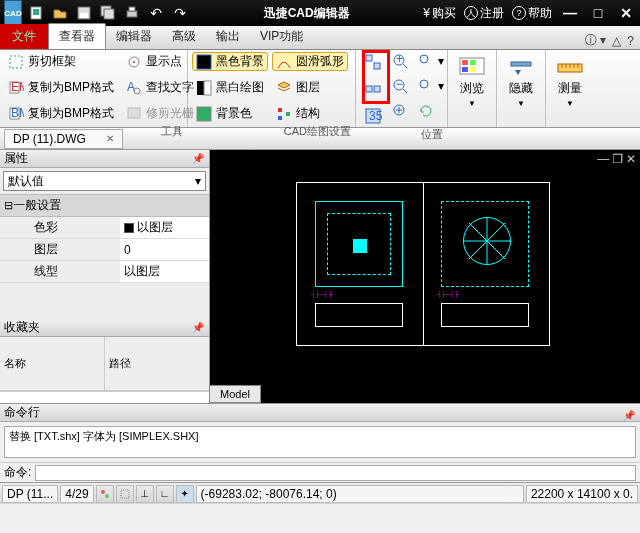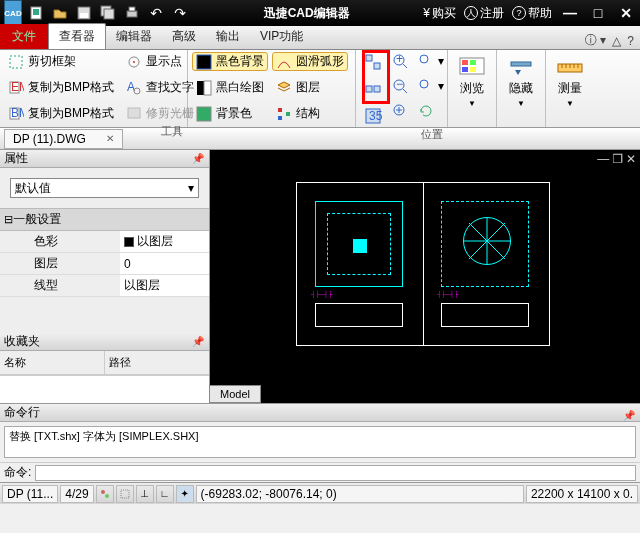--- a/index.html
+++ b/index.html
@@ -30,28 +30,28 @@
 .bigbtn{display:flex;flex-direction:column;align-items:center;justify-content:center;gap:2px;padding:4px 8px;font-size:11px;width:40px}
 .bigbtn .bic{width:28px;height:22px}
 .redbox{position:absolute;border:3px solid #ff0000;pointer-events:none}
 .doctab{height:22px;background:linear-gradient(#fff,#ddd);display:flex;align-items:center;border-bottom:1px solid #999;padding-left:4px}
 .dtab{background:#f8f8f8;border:1px solid #aaa;padding:2px 8px;font-size:11px;display:flex;align-items:center;gap:20px}
 .dtab .x{font-size:10px;color:#666}
 .workspace{display:flex;height:253px}
 .leftpanel{width:210px;background:#eee;display:flex;flex-direction:column;border-right:1px solid #999}
 .panelhdr{height:18px;background:linear-gradient(#f0f0f0,#d5d5d5);border-bottom:1px solid #aaa;display:flex;align-items:center;padding:4px 4px;font-size:11px}
 .panelhdr .pin{margin-left:auto;font-size:10px}
-.dropdown{margin:10px;border:1px solid #888;background:#fff;height:20px;display:flex;align-items:center;padding:0 4px;font-size:11px;justify-content:space-between}
+.dropdown{margin:3px;border:1px solid #888;background:#fff;height:20px;display:flex;align-items:center;padding:0 4px;font-size:11px;justify-content:space-between}
 .section{background:#d8d8d8;padding:2px 4px;font-size:11px;display:flex;align-items:center;border-top:1px solid #bbb;border-bottom:1px solid #bbb}
 .proprow{display:flex;font-size:11px;border-bottom:1px solid #ddd}
 .proprow .k{width:120px;padding:2px 4px 2px 34px}
 .proprow .v{flex:1;padding:2px 4px;background:#fff;display:flex;align-items:center;gap:3px}
 .proprow .sw{width:10px;height:10px;background:#000;border:1px solid #555}
 .colhdr{display:flex;background:#eee;border-bottom:1px solid #ccc}
-.colhdr>div{padding:4px 4px;font-size:11px;flex:1}
+.colhdr>div{padding:19px 4px;font-size:11px;flex:1}
 .colhdr>div:first-child{border-right:1px solid #ccc}
 .canvas{flex:1;background:#000;position:relative}
 .canvas .winbtns{position:absolute;top:2px;right:4px;color:#ccc;font-size:11px;display:flex;gap:3px}
 .drawing{position:absolute;top:32px;left:86px;width:254px;height:164px;border:1px solid #fff}
 .drawing .split{position:absolute;top:0;bottom:0;left:50%;width:1px;background:#fff}
 .cyan-shape{position:absolute;border:1px solid #0ff}
 .modeltab{position:absolute;bottom:0;left:-1px;background:#e8e8e8;border:1px solid #888;padding:2px 10px;font-size:11px}
 .cmdpanel{border-top:1px solid #999}
 .cmdhdr{height:18px;background:linear-gradient(#f0f0f0,#d5d5d5);border-bottom:1px solid #aaa;padding:0 4px;font-size:11px;display:flex;align-items:flex-end}
 .cmdhdr .pin{margin-left:auto;font-size:10px}
@@ -250,20 +250,21 @@
               <svg width="16" height="16">
                 <rect x="2" y="2" width="4" height="4" fill="#c33"></rect>
                 <rect x="2" y="10" width="4" height="4" fill="#36c"></rect>
                 <rect x="10" y="6" width="4" height="4" fill="#3a6"></rect>
               </svg>
             </span>
             <span>结构</span>
           </div>
       </div>
     </div>
+    <div class="label">CAD绘图设置</div>
   </div>
 
   <div class="rgroup" style="width:92px">
     <div class="cols" style="gap:2px">
       <div class="col">
         <div class="rbtn">
             <svg width="18" height="18">
               <rect x="2" y="2" width="6" height="6" fill="#cde" stroke="#36c"></rect>
               <rect x="10" y="10" width="6" height="6" fill="#cde" stroke="#36c"></rect>
             </svg>

